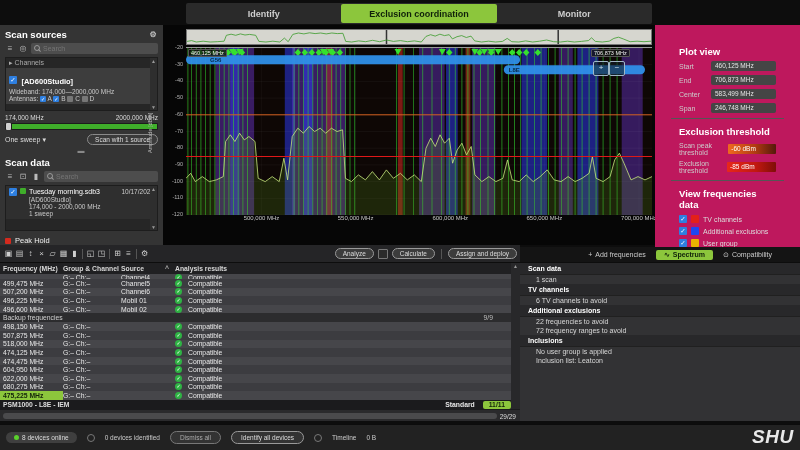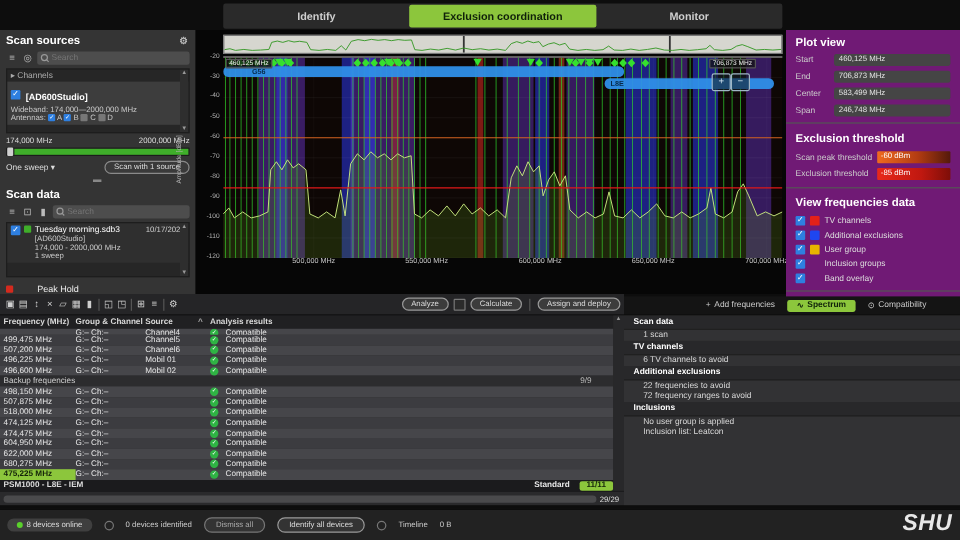--- a/index.html
+++ b/index.html
@@ -32,39 +32,39 @@
   .slider{position:relative;height:7px;background:#1c1c1c;margin-top:2px;border-radius:1px;}
   .slider .fill{position:absolute;left:7px;right:1px;top:1px;bottom:1px;background:#3fae2a;}
   .slider .thumb{position:absolute;left:1px;top:0;width:5px;height:7px;background:#cfcfcf;border-radius:1px;}
   .sb-foot{display:flex;justify-content:space-between;align-items:center;margin-top:4px;}
   .ddl{font-size:7px;color:#ddd;}
   .pill{border:1px solid #8a8a8a;border-radius:8px;background:#3a3a3a;color:#ddd;font-size:6.5px;padding:1px 7px;}
   .divider{height:6px;display:flex;align-items:center;justify-content:center;color:#888;font-size:7px;letter-spacing:1px;}
   .scanitem{background:#2f2f2f;padding:2px 3px;}
   .scanline1{display:flex;align-items:flex-start;gap:3px;}
   .swatch{display:inline-block;width:6px;height:6px;border-radius:1px;vertical-align:middle;}
-  .peakrow{display:flex;align-items:center;gap:20px;padding:3px 5px;font-size:7.5px;color:#eee;}
+  .peakrow{display:flex;align-items:center;gap:4px;padding:3px 5px;font-size:7.5px;color:#eee;}
   
   #plotcol{position:absolute;left:163px;top:25px;width:492px;height:220px;background:#060606;}
   #overview{position:absolute;left:23px;top:4px;width:466px;height:16px;background:#d6d6cf;border:1px solid #777;box-sizing:border-box;}
   #plotarea{position:absolute;left:23px;top:22px;width:466px;height:167px;background:#0e0705;border-top:1px solid #9a9a9a;}
   .ytick{position:absolute;width:20px;text-align:right;font-size:5.5px;color:#b5b5b5;}
   #ytitle{position:absolute;left:-16px;top:128px;font-size:5.5px;color:#b5b5b5;transform:rotate(-90deg);transform-origin:left top;width:70px;}
   .xlab{position:absolute;top:0;width:60px;text-align:center;font-size:6px;color:#c8c8c8;}
   #xticks{position:absolute;left:23px;top:190px;width:466px;height:9px;}
   .freqtag{position:absolute;font-size:5.5px;color:#eee;background:rgba(20,20,20,.75);border:1px solid #555;padding:0 2px;border-radius:1px;z-index:5;}
   .zbtn{position:absolute;width:14px;height:13px;border:1px solid #9fb6c6;border-radius:2px;background:rgba(20,30,40,.6);color:#cfe2ee;font-size:8px;line-height:12px;text-align:center;z-index:5;}
   
   #dabrow{position:absolute;left:163px;top:247px;width:492px;height:15px;background:#111;display:flex;align-items:center;}
   #dablabel{width:24px;font-size:5px;color:#ccc;font-weight:bold;line-height:5px;text-align:center;}
   #dabcells{display:flex;height:10px;}
   .dcell{width:14.5px;box-sizing:border-box;border:1px solid #5a5a5a;border-right:0;font-size:5.5px;color:#ccc;display:flex;align-items:center;justify-content:center;background:#1c1c1c;}
   .dcell:last-child{border-right:1px solid #5a5a5a;}
   
-  #rightpanel{position:absolute;left:655px;top:25px;width:145px;height:225px;background:#701a75;color:#ddd;padding:0;box-sizing:border-box;}
+  #rightpanel{position:absolute;left:655px;top:25px;width:145px;height:225px;background:#be185d;color:#ddd;padding:16px;box-sizing:border-box;}
   .rp-h{font-size:9.5px;font-weight:bold;color:#fff;padding:5px 8px 3px 8px;}
   .rp-row{display:flex;align-items:center;padding:1px 8px;margin-bottom:2px;}
   .rp-lab{font-size:7px;color:#ccc;width:32px;}
   .rp-field{flex:1;height:10px;background:#454545;border-radius:2px;font-size:6.5px;color:#e5e5e5;line-height:10px;padding-left:4px;}
   .rp-div{height:1px;background:#555;margin:4px 0 2px 0;}
   .th-row{display:flex;align-items:center;justify-content:space-between;padding:2px 8px;}
   .th-lab{font-size:7px;color:#ccc;}
   .th-val{width:58px;height:10px;border-radius:1px;font-size:6.5px;color:#fff;line-height:10px;padding-left:3px;}
   .th-val.orange{background:linear-gradient(90deg,#ef6a1f 0%,#b33c12 55%,#54190a 100%);}
   .th-val.red{background:linear-gradient(90deg,#e8281a 0%,#c01810 60%,#7e0e08 100%);}

